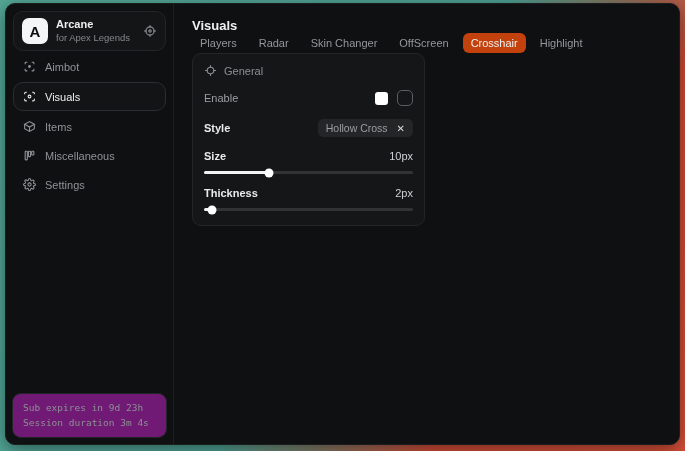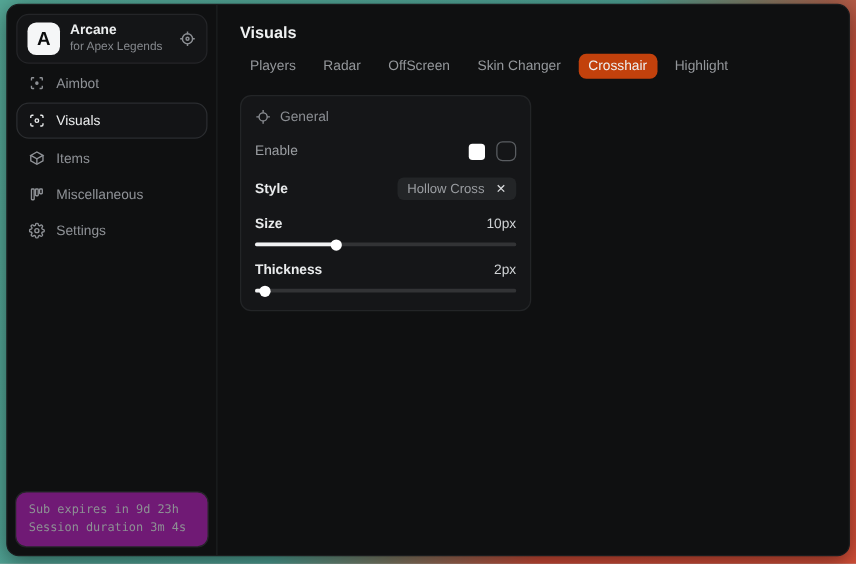--- a/index.html
+++ b/index.html
@@ -47,28 +47,28 @@
     border:1px solid #242528; border-radius:9px; background:#701a75;
     padding:6px 10px;
   }
   .status-line {
     font-family:"DejaVu Sans Mono", monospace;
     color:#8d9094; font-size:9.5px; line-height:1.65; white-space:nowrap;
   }
   
   .main { flex:1; padding:14px 18px; position:relative; }
   .main-title { color:#eef0f1; font-size:13px; font-weight:bold; }
-  .tabs { display:flex; align-items:flex-start; gap:6px; margin-top:10px; }
+  .tabs { display:flex; align-items:flex-start; gap:6px; margin-top:0; }
   .tab {
     color:#94979b; font-size:11px; padding:4px 8px; border-radius:6px;
     cursor:pointer; white-space:nowrap;
   }
   .tab.selected { background:#c2410c; color:#eef0f1; }
   .panel {
-    margin-top:13px; width:233px;
+    width:233px;
     background:#151618; border:1px solid #232527; border-radius:9px;
     padding:10px 11px 14px 11px;
   }
   .panel-header { display:flex; align-items:center; gap:7px; color:#8b8e93; font-size:11px; }
   .row { display:flex; align-items:center; justify-content:space-between; margin-top:13px; }
   .lbl-dim { color:#9b9ea2; font-size:11px; }
   .lbl-strong { color:#e9ebec; font-size:11px; font-weight:bold; }
   .val { color:#cfd2d4; font-size:11px; }
   .enable-controls { display:flex; align-items:center; gap:9px; }
   .color-swatch { width:13px; height:13px; border-radius:3px; cursor:pointer; }
@@ -179,22 +179,22 @@
       <div class="status-line">Session duration 3m 4s</div>
     </div>
   </div>
 
   <div class="main">
     <div class="main-title">Visuals</div>
 
     <div class="tabs">
       <div class="tab">Players</div>
       <div class="tab">Radar</div>
+      <div class="tab">Skin Changer</div>
       <div class="tab">OffScreen</div>
-      <div class="tab">Skin Changer</div>
       <div class="tab selected">Crosshair</div>
       <div class="tab">Highlight</div>
     </div>
 
     <div class="panel">
       <div class="panel-header">
         <span style="display:flex;">
           <svg width="13" height="13" viewBox="0 0 24 24" fill="none" stroke="currentColor" stroke-width="2">
             <circle cx="12" cy="12" r="6"></circle>
             <line x1="12" y1="2" x2="12" y2="6"></line>

